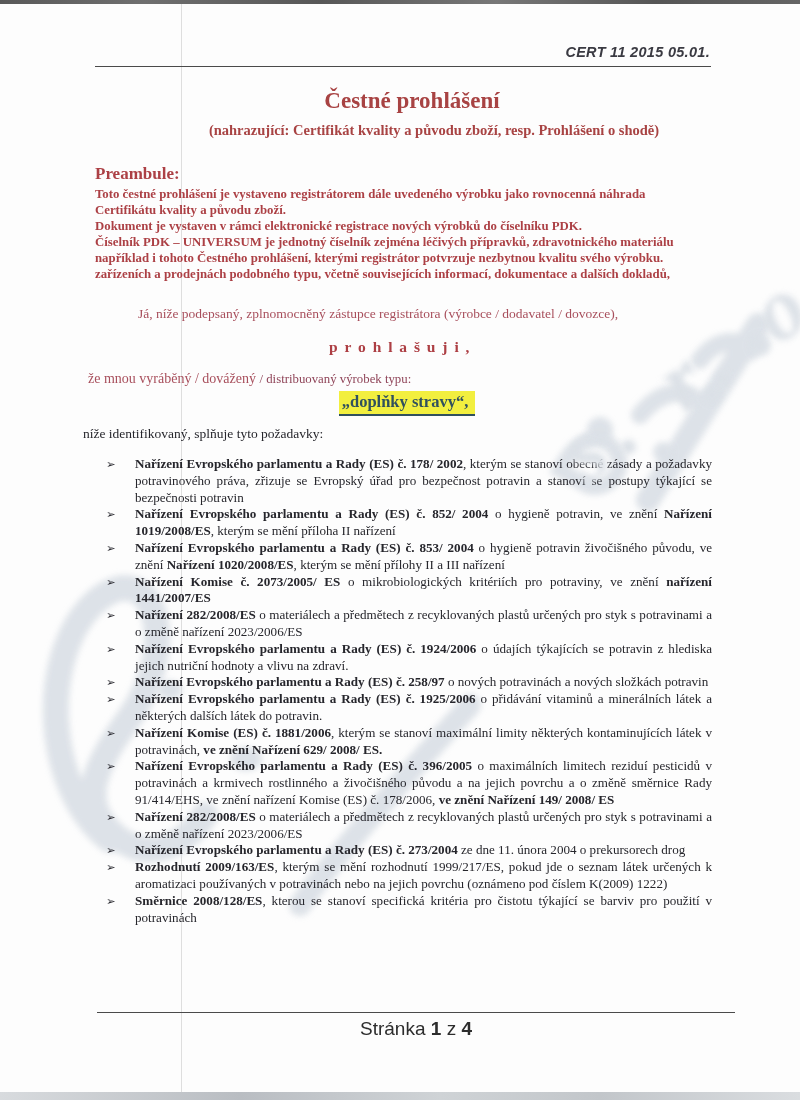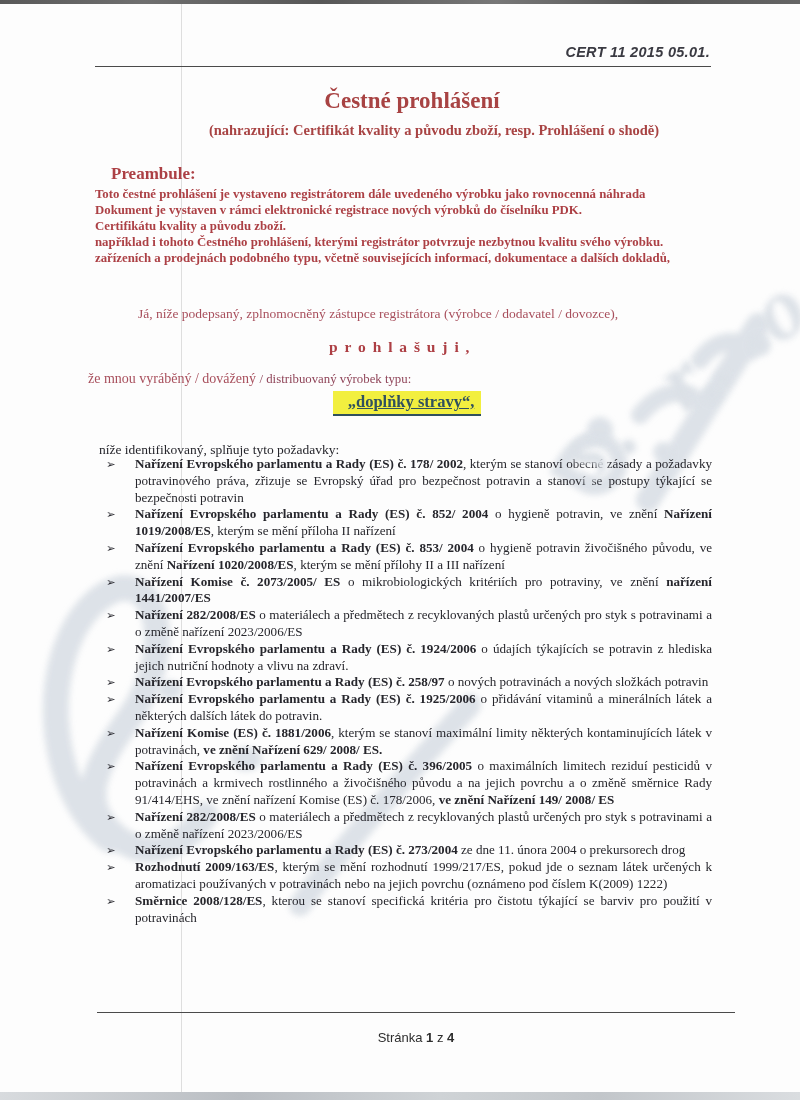--- a/index.html
+++ b/index.html
@@ -31,53 +31,53 @@
     font-size:14.5px; color:#3a3a42; letter-spacing:.3px; }
   .header-rule { position:absolute; top:66px; left:95px; width:616px; height:0;
     border-top:1.6px solid var(--rule_color,#4a4a4a); }
 
   .title { position:absolute; top:88px; left:12px; width:800px; margin:0; text-align:center;
     font-size:23px; font-weight:bold; color:var(--title_red,#a84343); }
   .subtitle { position:absolute; top:122px; left:0; width:800px; text-align:center;
     font-size:14.5px; font-weight:bold; color:var(--title_red,#a84343);margin-left:34px; }
 
   .preamble-heading { position:absolute; top:164px; left:95px;
-    font-size:17px; font-weight:bold; color:var(--preamble_red,#ac4045);margin-left:16px; }
+    font-size:17px; font-weight:bold; color:var(--preamble_red,#ac4045); }
   .preamble { position:absolute; top:186px; left:95px; width:640px;
     font-size:12.8px; font-weight:bold; line-height:16px;
     color:var(--preamble_red,#ac4045); }
   .preamble .pline { white-space:nowrap; }
 
   .declarant { position:absolute; top:306px; left:138px; margin:0;
     font-size:13.5px; color:var(--declaration_red,#a84f5c); }
   .prohlasuji { position:absolute; top:338px; left:0; width:800px; text-align:center;
     font-size:15.5px; font-weight:bold; letter-spacing:1.5px;
     color:var(--emphasis_red,#ad3f44); }
   .product-line { position:absolute; top:371px; left:88px; margin:0; font-size:14px;
     color:var(--declaration_red,#a84f5c); }
   .product-line .part2 { font-size:12.8px; color:var(--product_red2,#8f4458); }
 
   .highlight-wrap { position:absolute; top:391px; left:0; width:814px; text-align:center; }
   .highlight { display:inline-block; background:var(--highlight_bg,#f2ef3f);
     color:var(--highlight_text,#30505e); font-size:16.5px; font-weight:bold;
-    padding:1px 7px 2px 15px; border-bottom:2px solid var(--highlight_text,#30505e);text-decoration:underline; }
+    padding:1px 7px 2px 3px; border-bottom:2px solid var(--highlight_text,#30505e); }
 
-  .req-intro { position:absolute; top:426px; left:83px; margin:16px; font-size:13.5px; }
+  .req-intro { position:absolute; top:426px; left:83px; margin:0; font-size:13.5px; }
 
   .req-list { position:absolute; top:456px; left:95px; width:617px; margin:0; padding:0;
     list-style:none; font-size:13.1px; line-height:16.8px; text-align:justify; }
   .req-list li { position:relative; padding-left:40px; }
   .req-list .bullet { position:absolute; left:11px; top:0; font-family:"DejaVu Sans",sans-serif;
     font-size:11.5px; color:#2a2a30; }
 
   .footer-rule { position:absolute; top:1012px; left:97px; width:638px; height:0;
     border-top:1.4px solid var(--rule_color,#4a4a4a); }
   .page-number { position:absolute; top:1018px; left:97px; width:638px; text-align:center;
-    font-family:"Liberation Sans","DejaVu Sans",sans-serif; font-size:13px;
-    color:var(--footer_text,#2d2d2d);margin-top:12px; }
+    font-family:"Liberation Sans","DejaVu Sans",sans-serif; font-size:19px;
+    color:var(--footer_text,#2d2d2d); }
   .page-number b { font-weight:bold; }
 </style>
 </head>
 <body>
 
 <div class="page">
 
   <div class="scan-top-bar"></div>
   <div class="crease"></div>
 
@@ -110,22 +110,23 @@
   <div class="content-layer">
     <div class="doc-code">CERT 11 2015 05.01.</div>
     <div class="header-rule"></div>
 
     <h1 class="title">Čestné prohlášení</h1>
     <div class="subtitle">(nahrazující: Certifikát kvality a původu zboží, resp. Prohlášení o shodě)</div>
 
     <div class="preamble-heading">Preambule:</div>
     <div class="preamble" id="preamble">
         <div class="pline">Toto čestné prohlášení je vystaveno registrátorem dále uvedeného výrobku jako rovnocenná náhrada</div>
+        <div class="pline">Certifikátu kvality a původu zboží.</div>
         <div class="pline">Dokument je vystaven v rámci elektronické registrace nových výrobků do číselníku PDK.</div>
-        <div class="pline">Certifikátu kvality a původu zboží.</div>
+        <div class="pline">Číselník PDK – UNIVERSUM je jednotný číselník zejména léčivých přípravků, zdravotnického materiálu</div>
         <div class="pline">například i tohoto Čestného prohlášení, kterými registrátor potvrzuje nezbytnou kvalitu svého výrobku.</div>
         <div class="pline">zařízeních a prodejnách podobného typu, včetně souvisejících informací, dokumentace a dalších dokladů,</div>
       </div>
 
     <p class="declarant">Já, níže podepsaný, zplnomocněný zástupce registrátora (výrobce / dodavatel / dovozce),</p>
     <div class="prohlasuji">p r o h l a š u j i ,</div>
 
     <p class="product-line"><span>že mnou vyráběný / dovážený </span><span class="part2"> / distribuovaný výrobek typu:</span></p>
 
     <div class="highlight-wrap">

